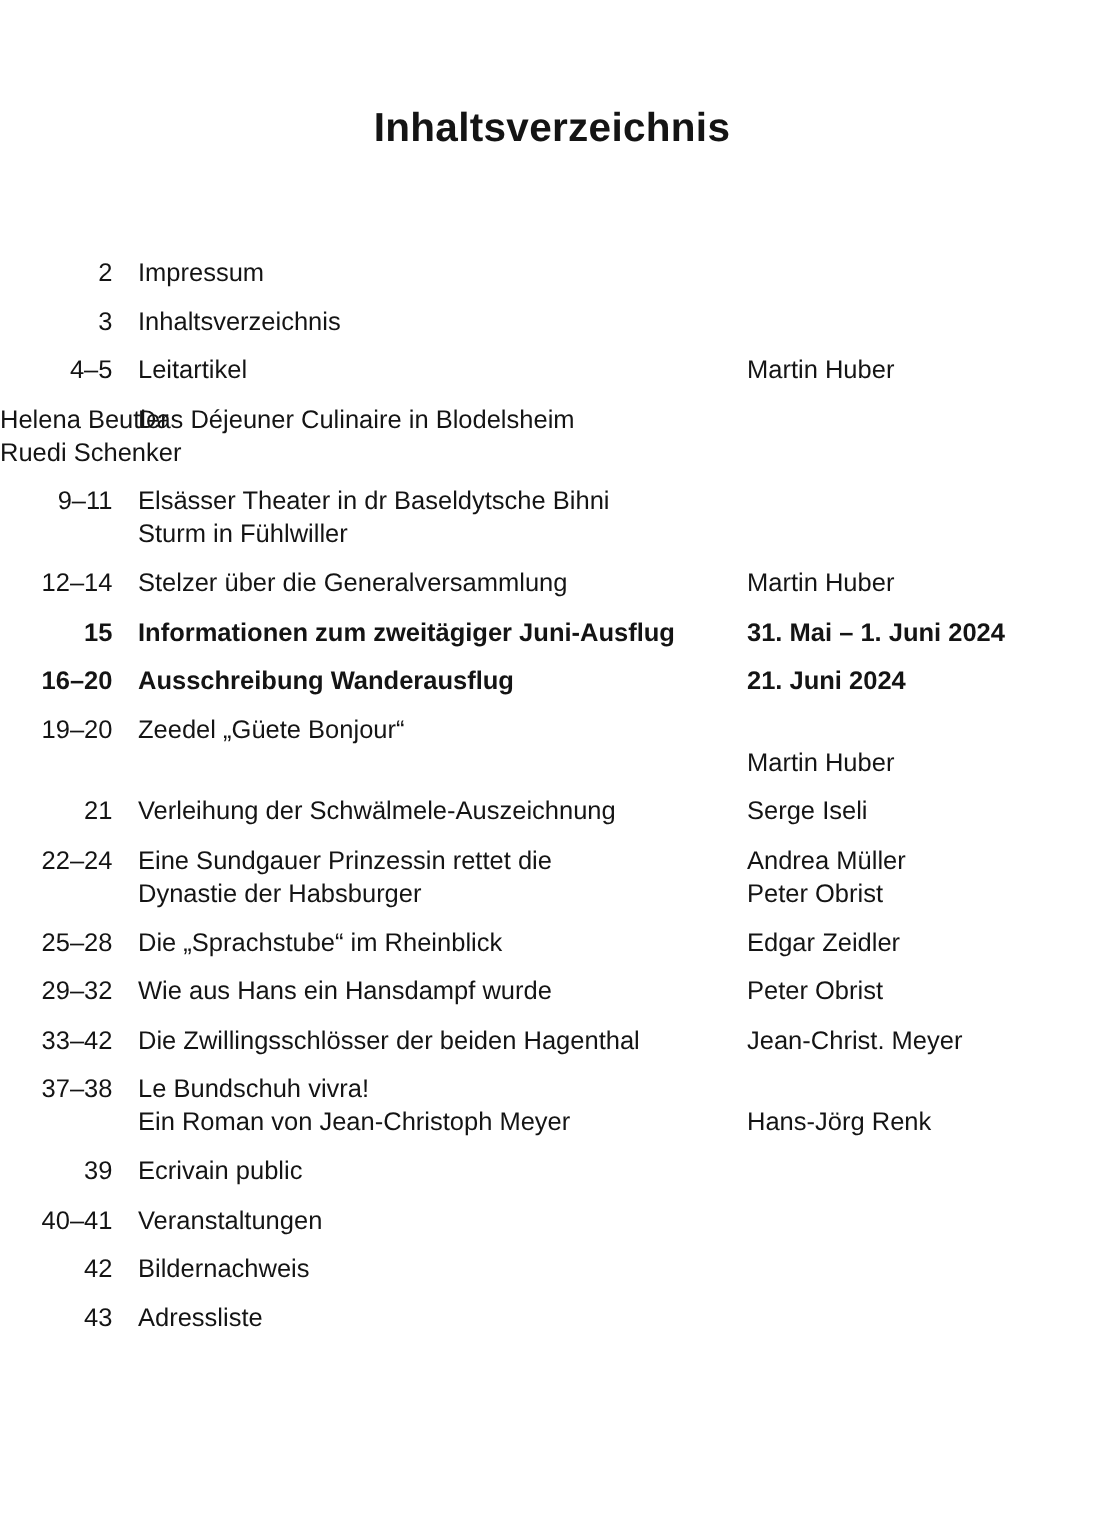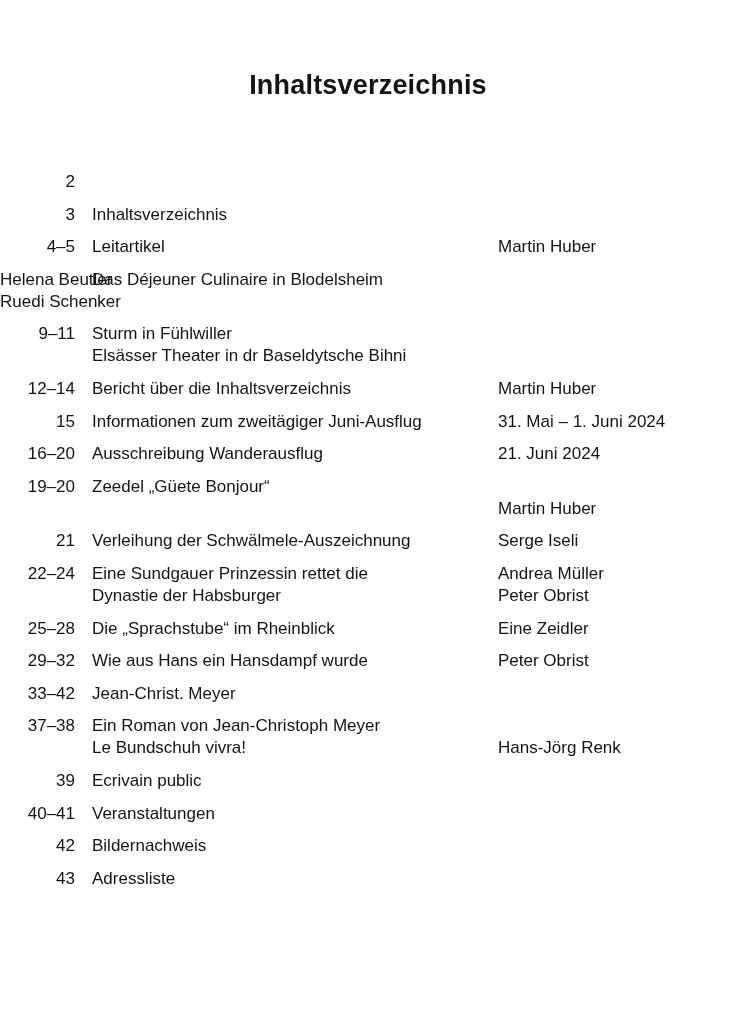--- a/index.html
+++ b/index.html
@@ -26,34 +26,37 @@
   }
   .toc {
     margin-top: 69px;
   }
   .row {
     display: grid;
     grid-template-columns: 75px 389px 1fr;
     column-gap: 17px;
     margin-bottom: 10.6px;
   }
-  .row.bold { font-weight: 400; }
+  .row.bold { font-weight: 700; }
   .pages { text-align: right; white-space: nowrap; }
   .line { min-height: 22px; white-space: nowrap; }
 </style>
 </head>
 <body>
 
 <div class="page">
   <h1 class="doc-title">Inhaltsverzeichnis</h1>
 
   <div class="toc">
       <div class="row">
         <div class="line pages">2</div>
         <div>
+          <div class="line">Impressum</div>
+        </div>
+        <div>
           <div class="line"></div>
         </div>
       </div>
       <div class="row">
         <div class="line pages">3</div>
         <div>
           <div class="line">Inhaltsverzeichnis</div>
         </div>
         <div>
           <div class="line"></div>
@@ -73,31 +76,31 @@
           <div class="line">Helena Beutler</div>
           <div class="line">Ruedi Schenker</div>
         </div>
         <div>
           <div class="line">Das Déjeuner Culinaire in Blodelsheim</div>
         </div>
       </div>
       <div class="row">
         <div class="line pages">9–11</div>
         <div>
+          <div class="line">Elsässer Theater in dr Baseldytsche Bihni</div>
           <div class="line">Sturm in Fühlwiller</div>
-          <div class="line">Elsässer Theater in dr Baseldytsche Bihni</div>
         </div>
         <div>
           <div class="line"></div>
         </div>
       </div>
       <div class="row">
         <div class="line pages">12–14</div>
         <div>
-          <div class="line">Bericht über die Inhaltsverzeichnis</div>
+          <div class="line">Stelzer über die Generalversammlung</div>
         </div>
         <div>
           <div class="line">Martin Huber</div>
         </div>
       </div>
       <div class="row bold">
         <div class="line pages">15</div>
         <div>
           <div class="line">Informationen zum zweitägiger Juni-Ausflug</div>
         </div>
@@ -143,43 +146,46 @@
           <div class="line">Andrea Müller</div>
           <div class="line">Peter Obrist</div>
         </div>
       </div>
       <div class="row">
         <div class="line pages">25–28</div>
         <div>
           <div class="line">Die „Sprachstube“ im Rheinblick</div>
         </div>
         <div>
-          <div class="line">Eine Zeidler</div>
+          <div class="line">Edgar Zeidler</div>
         </div>
       </div>
       <div class="row">
         <div class="line pages">29–32</div>
         <div>
           <div class="line">Wie aus Hans ein Hansdampf wurde</div>
         </div>
         <div>
           <div class="line">Peter Obrist</div>
         </div>
       </div>
       <div class="row">
         <div class="line pages">33–42</div>
         <div>
+          <div class="line">Die Zwillingsschlösser der beiden Hagenthal</div>
+        </div>
+        <div>
           <div class="line">Jean-Christ. Meyer</div>
         </div>
       </div>
       <div class="row">
         <div class="line pages">37–38</div>
         <div>
+          <div class="line">Le Bundschuh vivra!</div>
           <div class="line">Ein Roman von Jean-Christoph Meyer</div>
-          <div class="line">Le Bundschuh vivra!</div>
         </div>
         <div>
           <div class="line"></div>
           <div class="line">Hans-Jörg Renk</div>
         </div>
       </div>
       <div class="row">
         <div class="line pages">39</div>
         <div>
           <div class="line">Ecrivain public</div>

